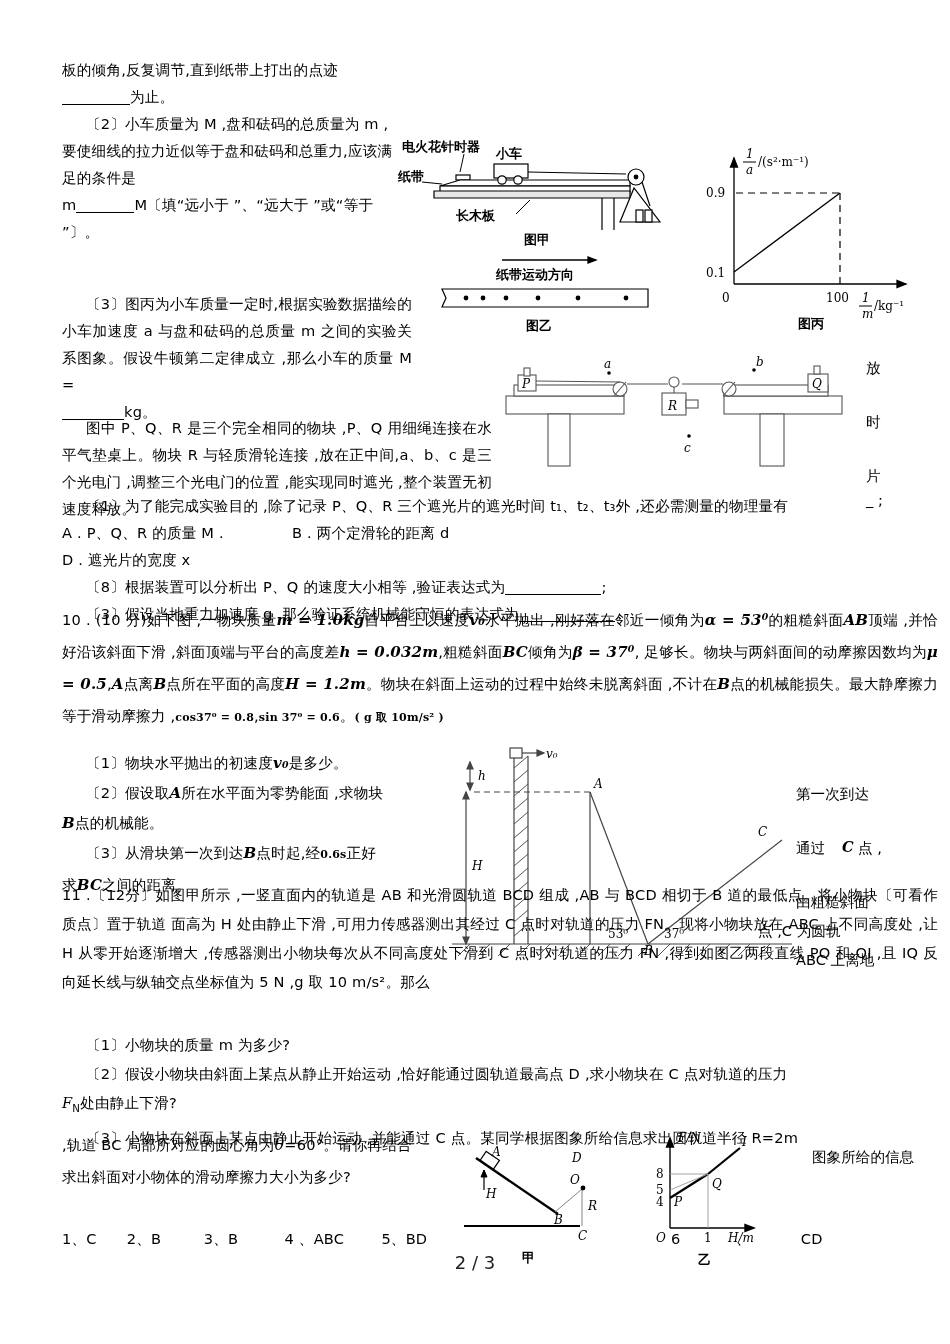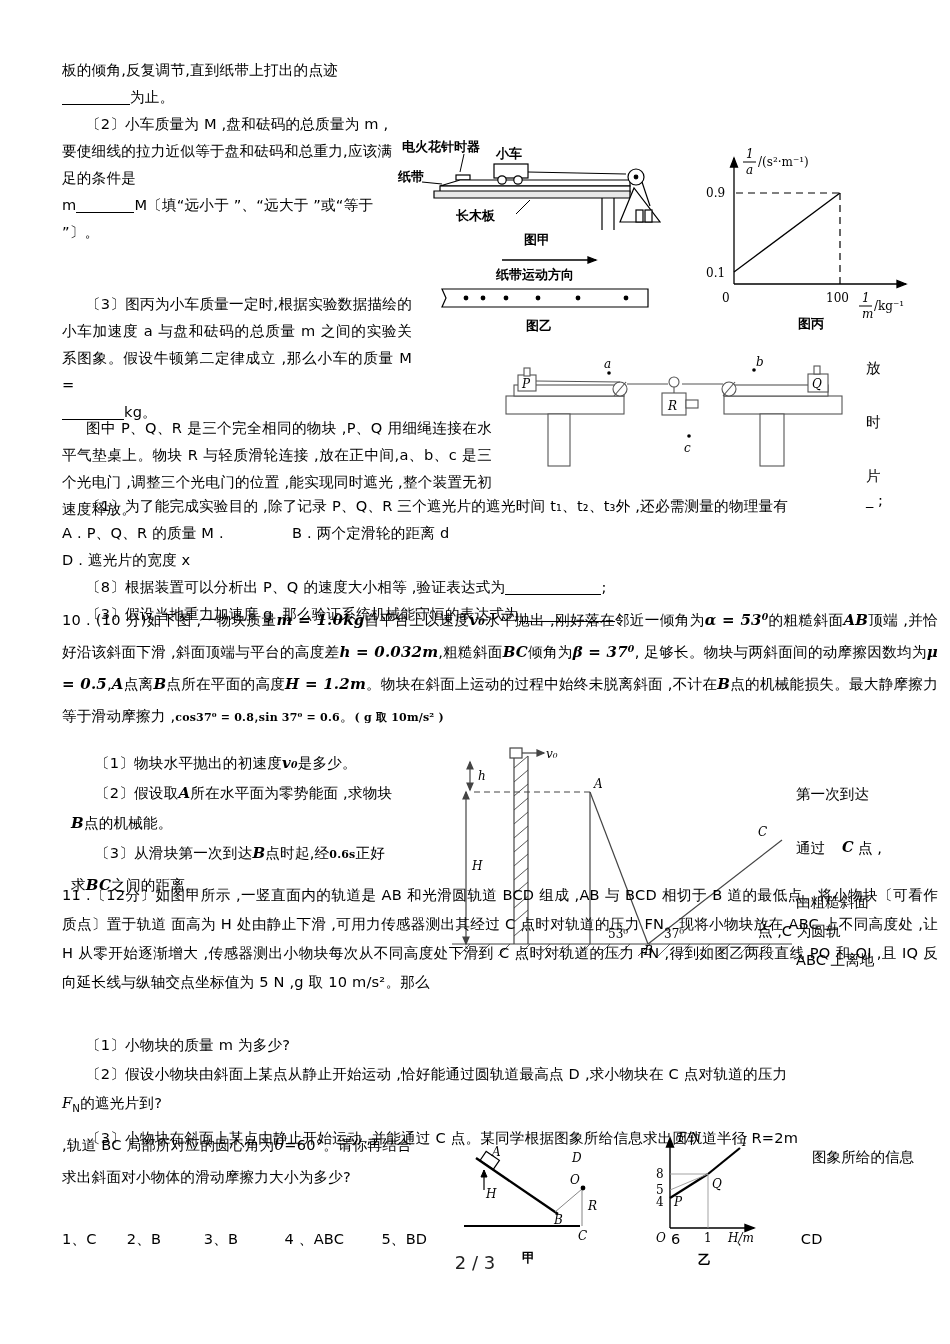--- a/index.html
+++ b/index.html
@@ -23,21 +23,21 @@
   sub { font-size:0.7em; }
 
   
   .blk { position:absolute; }
 
   #q8-text   { left:62px; top:56px;  width:340px; }
   #q8b-text  { left:62px; top:290px; width:350px; }
   #q9-text   { left:62px; top:354px; width:430px; }
   #q9-sub    { left:62px; top:492px; width:800px; }
   #q10-head  { left:62px; top:604px; width:876px; }
-  #q10-subs  { left:62px; top:748px; width:390px;margin-left:9px; }
+  #q10-subs  { left:62px; top:748px; width:390px; }
   #q11-head  { left:62px; top:880px; width:390px; }
   #q11-head2 { left:62px; top:938px; width:876px; }
   #q11-subs  { left:62px; top:1030px; width:876px; }
   #q11-s3b   { left:62px; top:1129px; width:400px; }
   #ansline   { left:62px; top:1213px; width:876px;margin-top:12px; }
   #pagenum   { left:0px;  top:1252px; width:950px; text-align:center;
                font-size:18px; color:#222; }
 
   
   .frag { position:absolute; font-size:14.6px; line-height:27.5px; }
@@ -405,21 +405,21 @@
     <span class="ind">11 .〔12分〕如图甲所示 ,一竖直面内的轨道是 AB 和光滑圆轨道 BCD 组成 ,AB 与 BCD 相切于 B 道的最低点。将小物块〔可看作质点〕置于轨道 面高为 H 处由静止下滑 ,可用力传感器测出其经过 C 点时对轨道的压力 FN。现将小物块放在 ABC 上不同高度处 ,让 H 从零开始逐渐增大 ,传感器测出小物块每次从不同高度处下滑到 C 点时对轨道的压力 FN ,得到如图乙两段直线 PQ 和 QI ,且 IQ 反向延长线与纵轴交点坐标值为 5 N ,g 取 10 m/s²。那么</span>
   </div>
 
   <span class="frag" style="left:796px; top:888px">由粗糙斜面</span>
   <span class="frag" style="left:758px; top:917px">点 ,C 为圆轨</span>
   <span class="frag" style="left:796px; top:946px">ABC 上离地</span>
 
   <div class="blk txt" id="q11-subs" style="line-height:29px">
     <div class="ind"><span>〔1〕小物块的质量 m 为多少?</span></div>
     <div class="ind" style="text-align:justify"><span>〔2〕假设小物块由斜面上某点从静止开始运动 ,恰好能通过圆轨道最高点 D ,求小物块在 C 点对轨道的压力</span></div>
-    <div><span class="ital">F</span><sub>N</sub><span>的遮光片到?</span></div>
+    <div><span class="ital">F</span><sub>N</sub><span>处由静止下滑?</span></div>
     <div class="ind" style="text-align:justify"><span>〔3〕小物块在斜面上某点由静止开始运动 ,并能通过 C 点。某同学根据图象所给信息求出圆轨道半径 R=2m</span></div>
   </div>
 
   <div class="blk txt" id="q11-s3b" style="line-height:32px">
     <div><span>,轨道 BC 局部所对应的圆心角为</span><span class="ital" style="font-size:16px">θ</span><span>=60°。请你再结合</span></div>
     <div><span>求出斜面对小物体的滑动摩擦力大小为多少?</span></div>
   </div>
 
   <span class="frag" style="left:812px; top:1143px">图象所给的信息</span>
 

